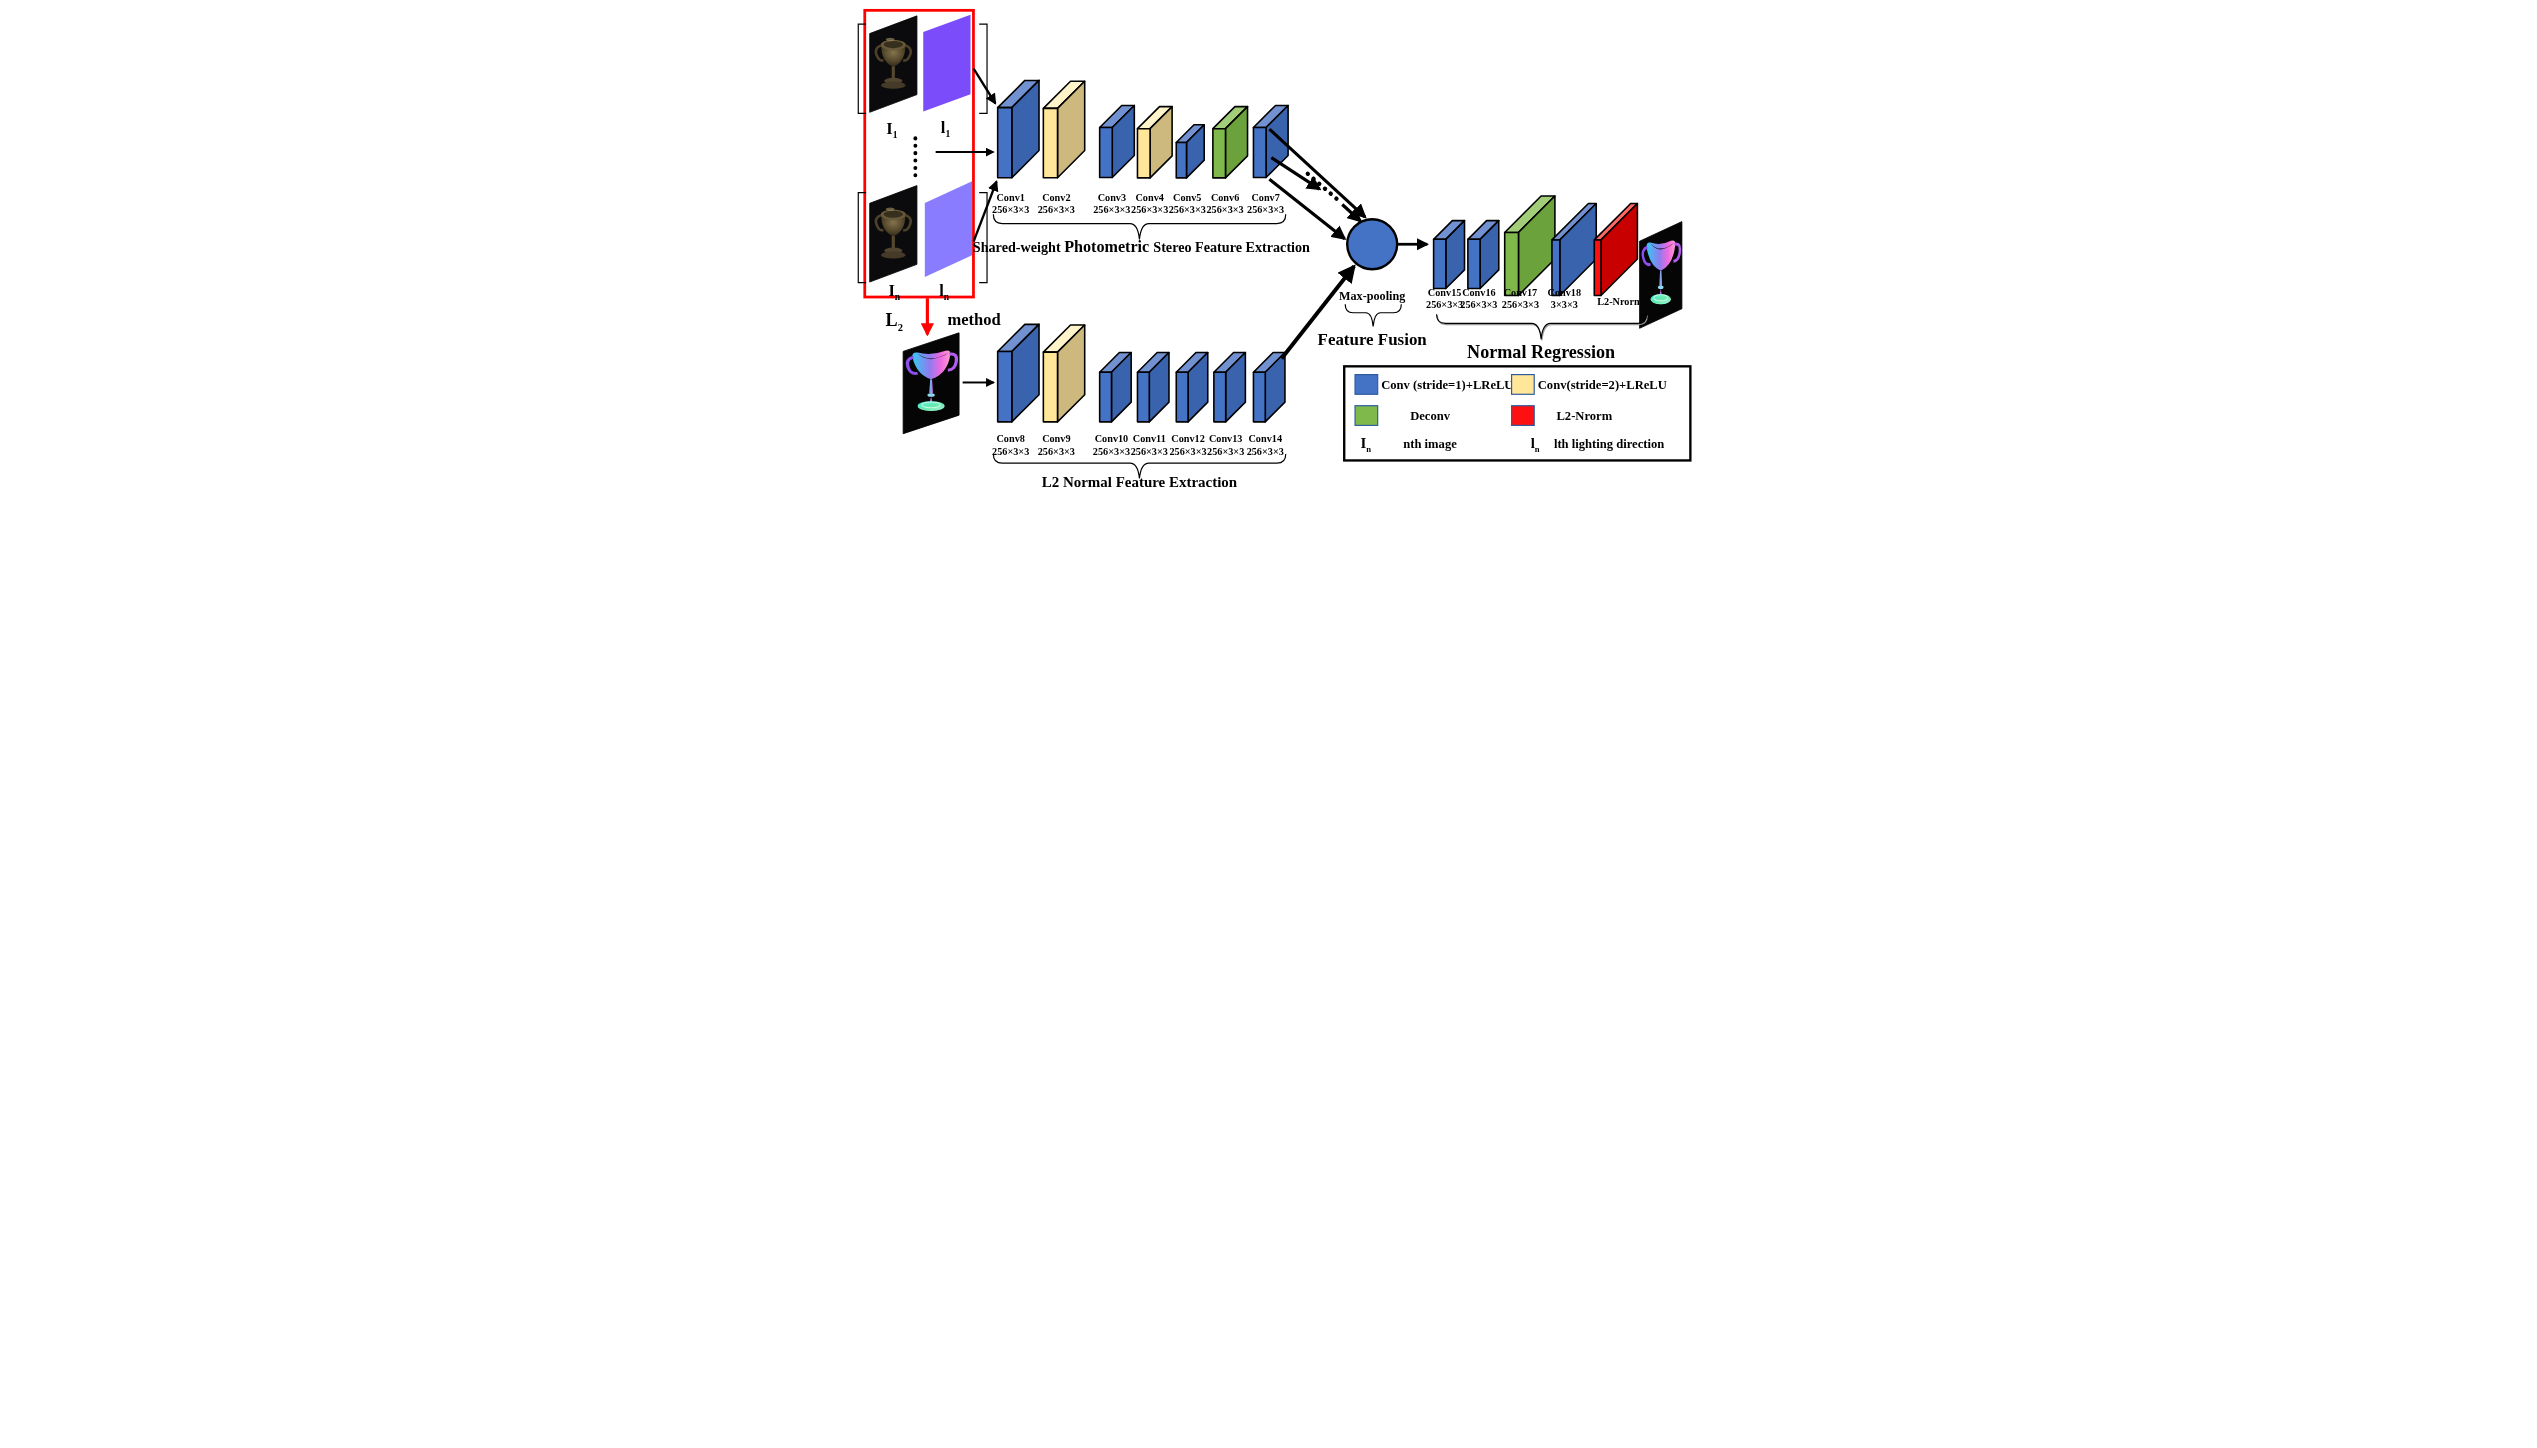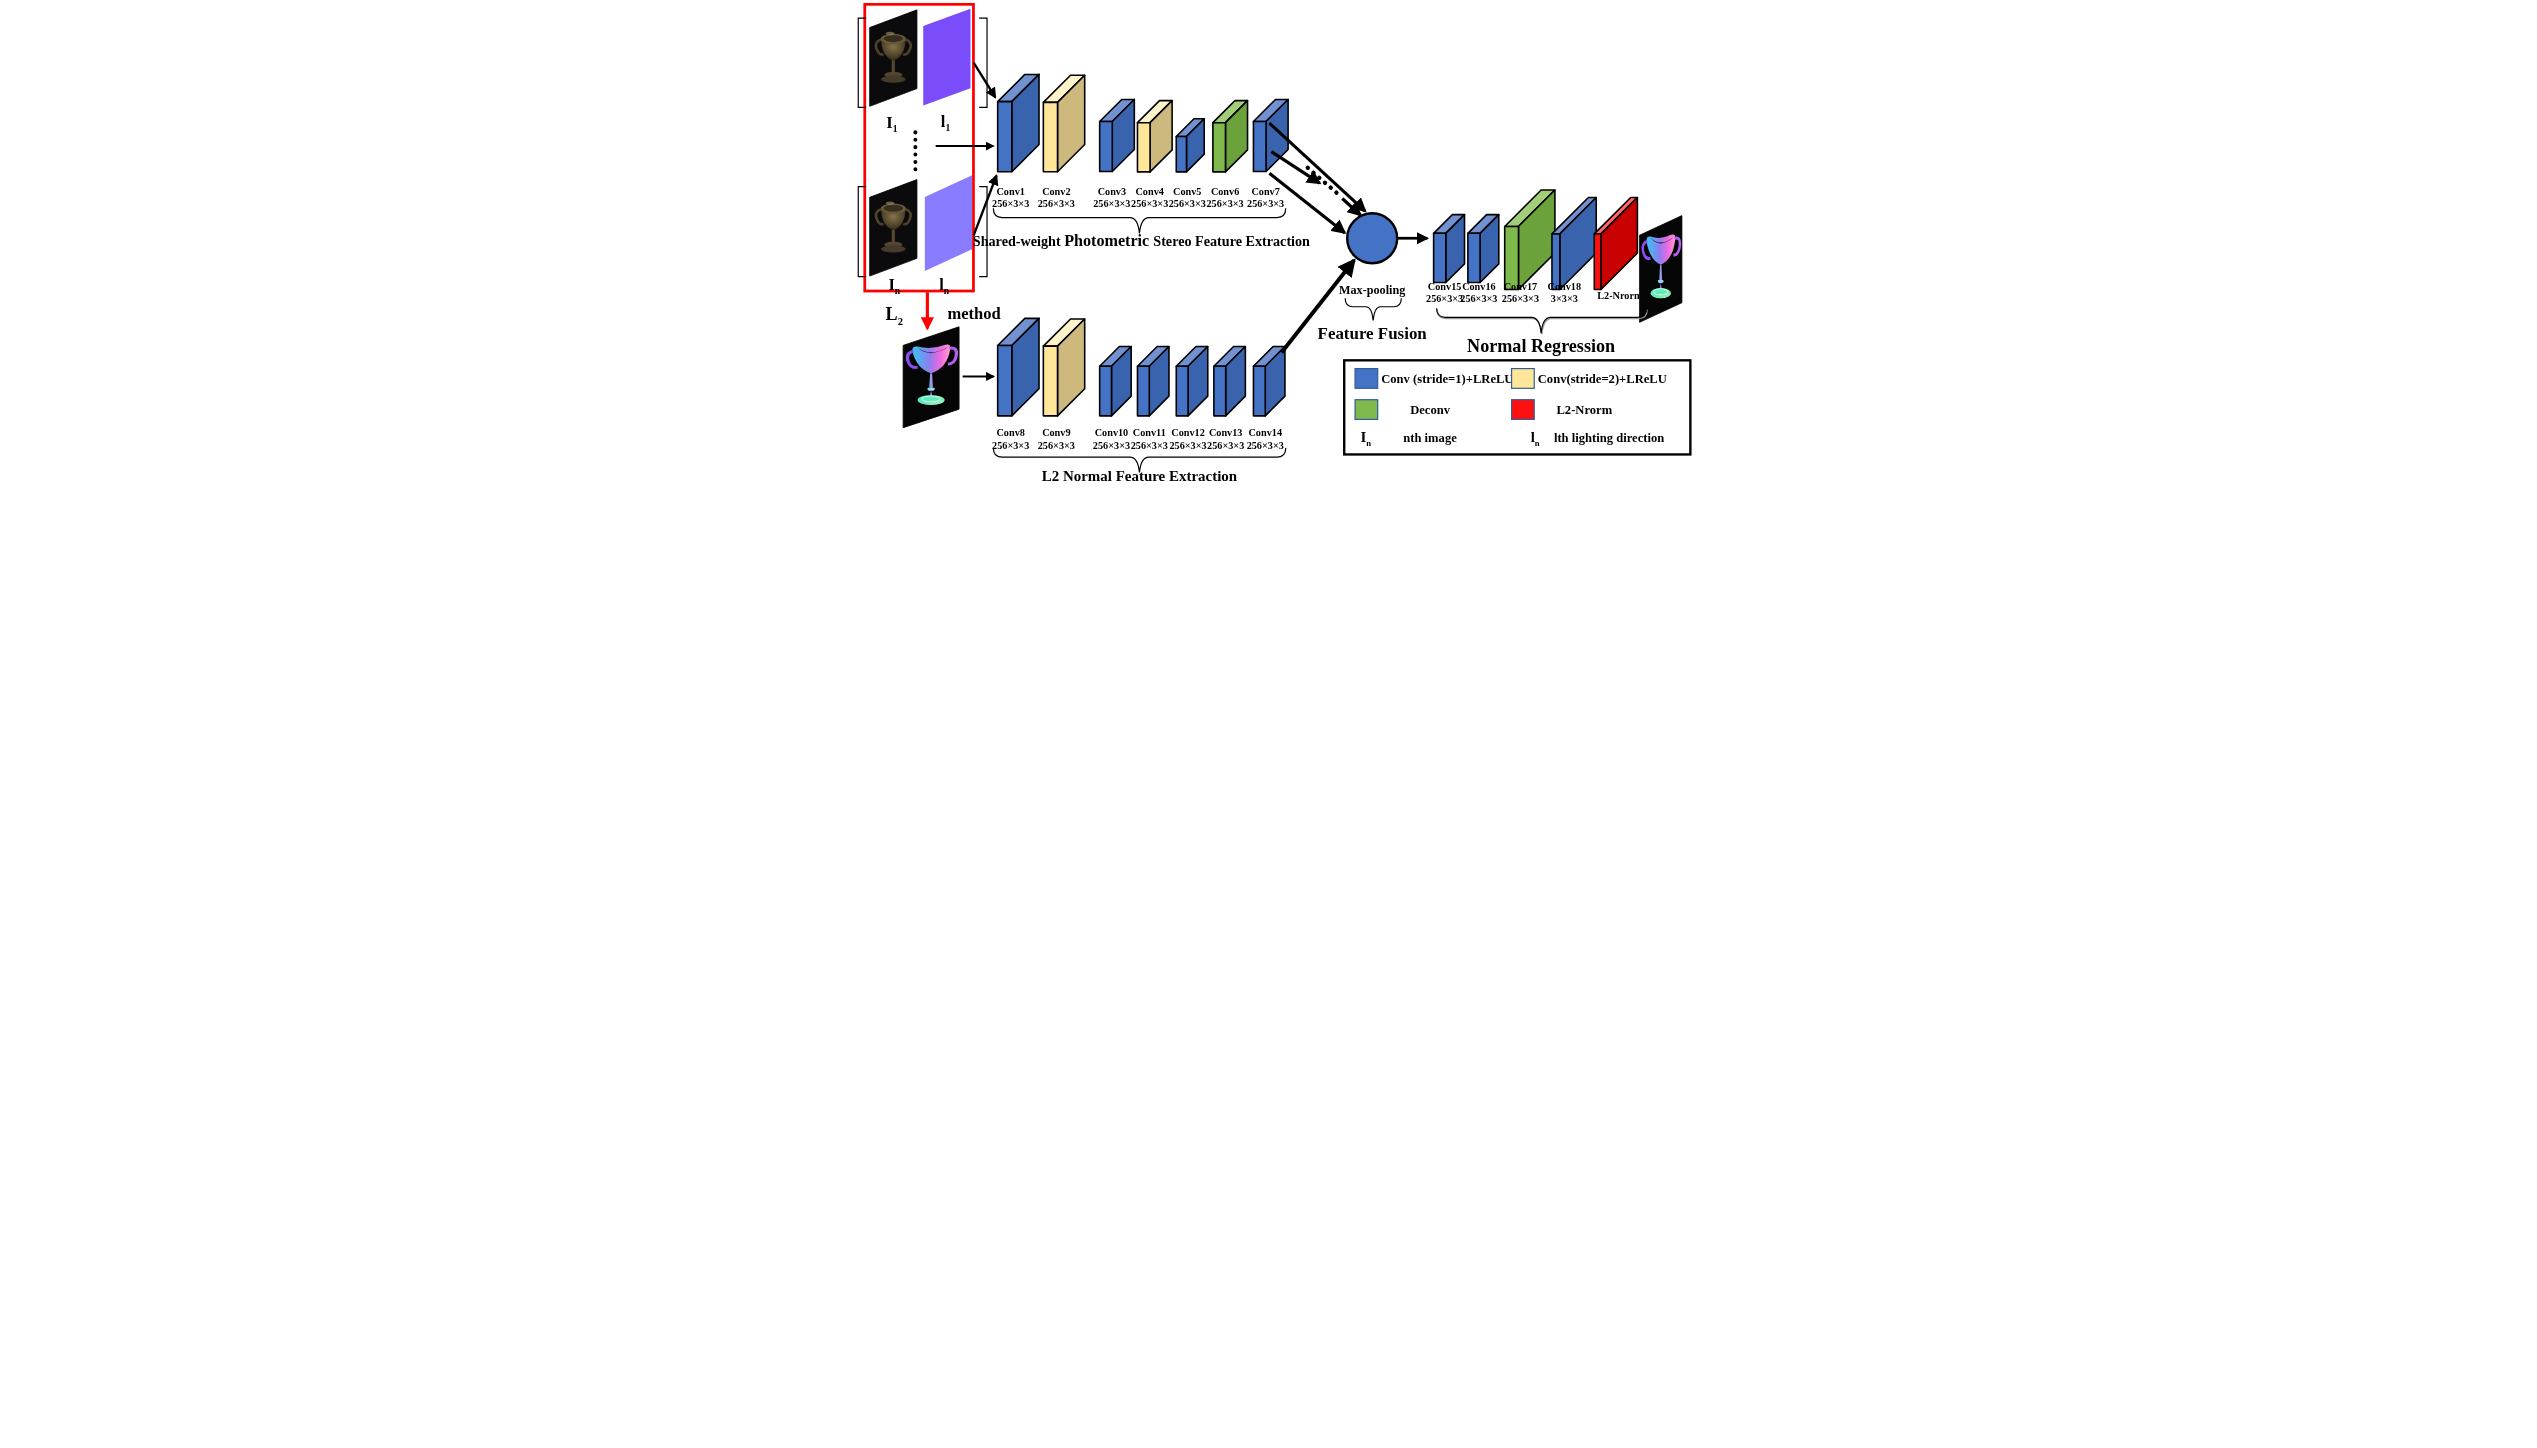--- a/index.html
+++ b/index.html
@@ -1,16 +1,16 @@
 <!DOCTYPE html>
 <html style="font-size:9.5px"><head>
 <meta charset="utf-8">
 <style>
   html,body{margin:0;padding:0;background:#ffffff;}
-  .stage{width:846px;height:483px;margin:0 auto;background:#ffffff;}
+  .stage{width:846px;height:483px;margin:6px auto;background:#ffffff;}
   svg{display:block;width:100%;height:100%;}
   text{font-family:"Liberation Serif","DejaVu Serif",serif;fill:#000;}
   .blk-lbl{font-size:52px;font-weight:bold;text-anchor:middle;}
   .big-cap{font-weight:bold;text-anchor:middle;}
   .sub{font-size:58%;}
   .arr{stroke:#000;fill:none;}
   .brace{stroke:#000;stroke-width:6;fill:none;}
   .brace-shadow{stroke:#999;stroke-width:6;fill:none;}
   .legend-text{font-size:64px;font-weight:bold;}
 </style>

